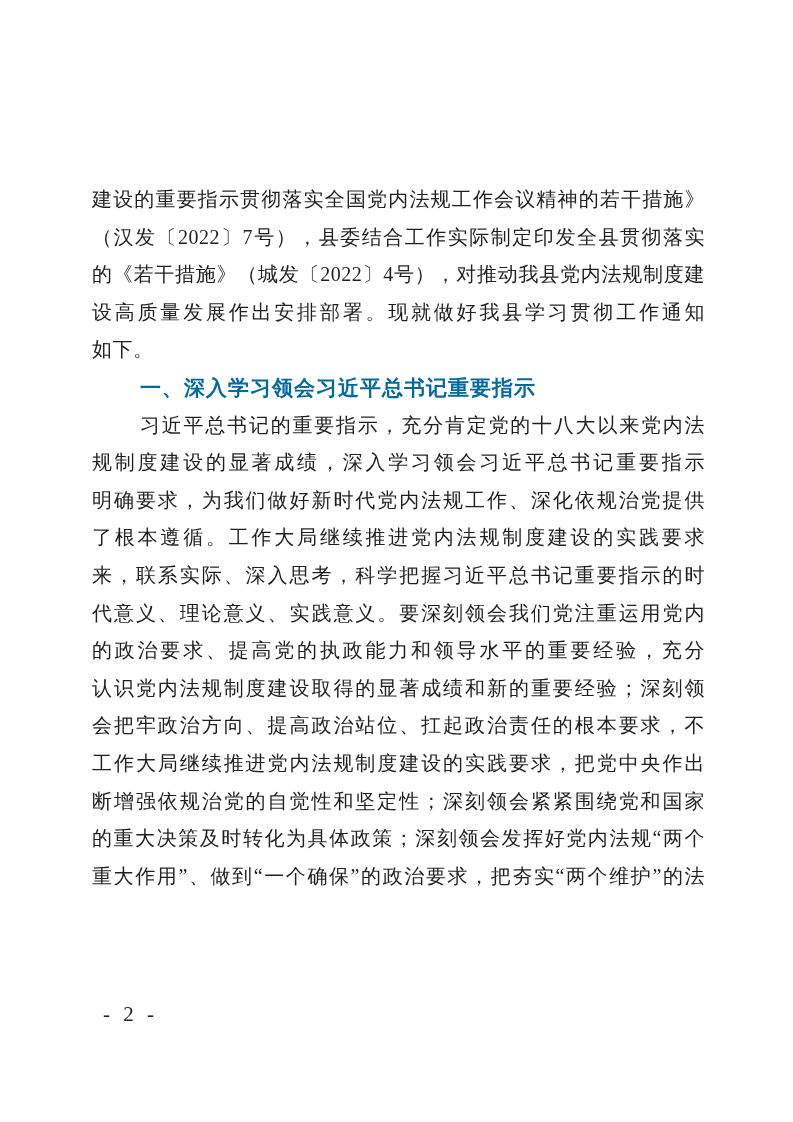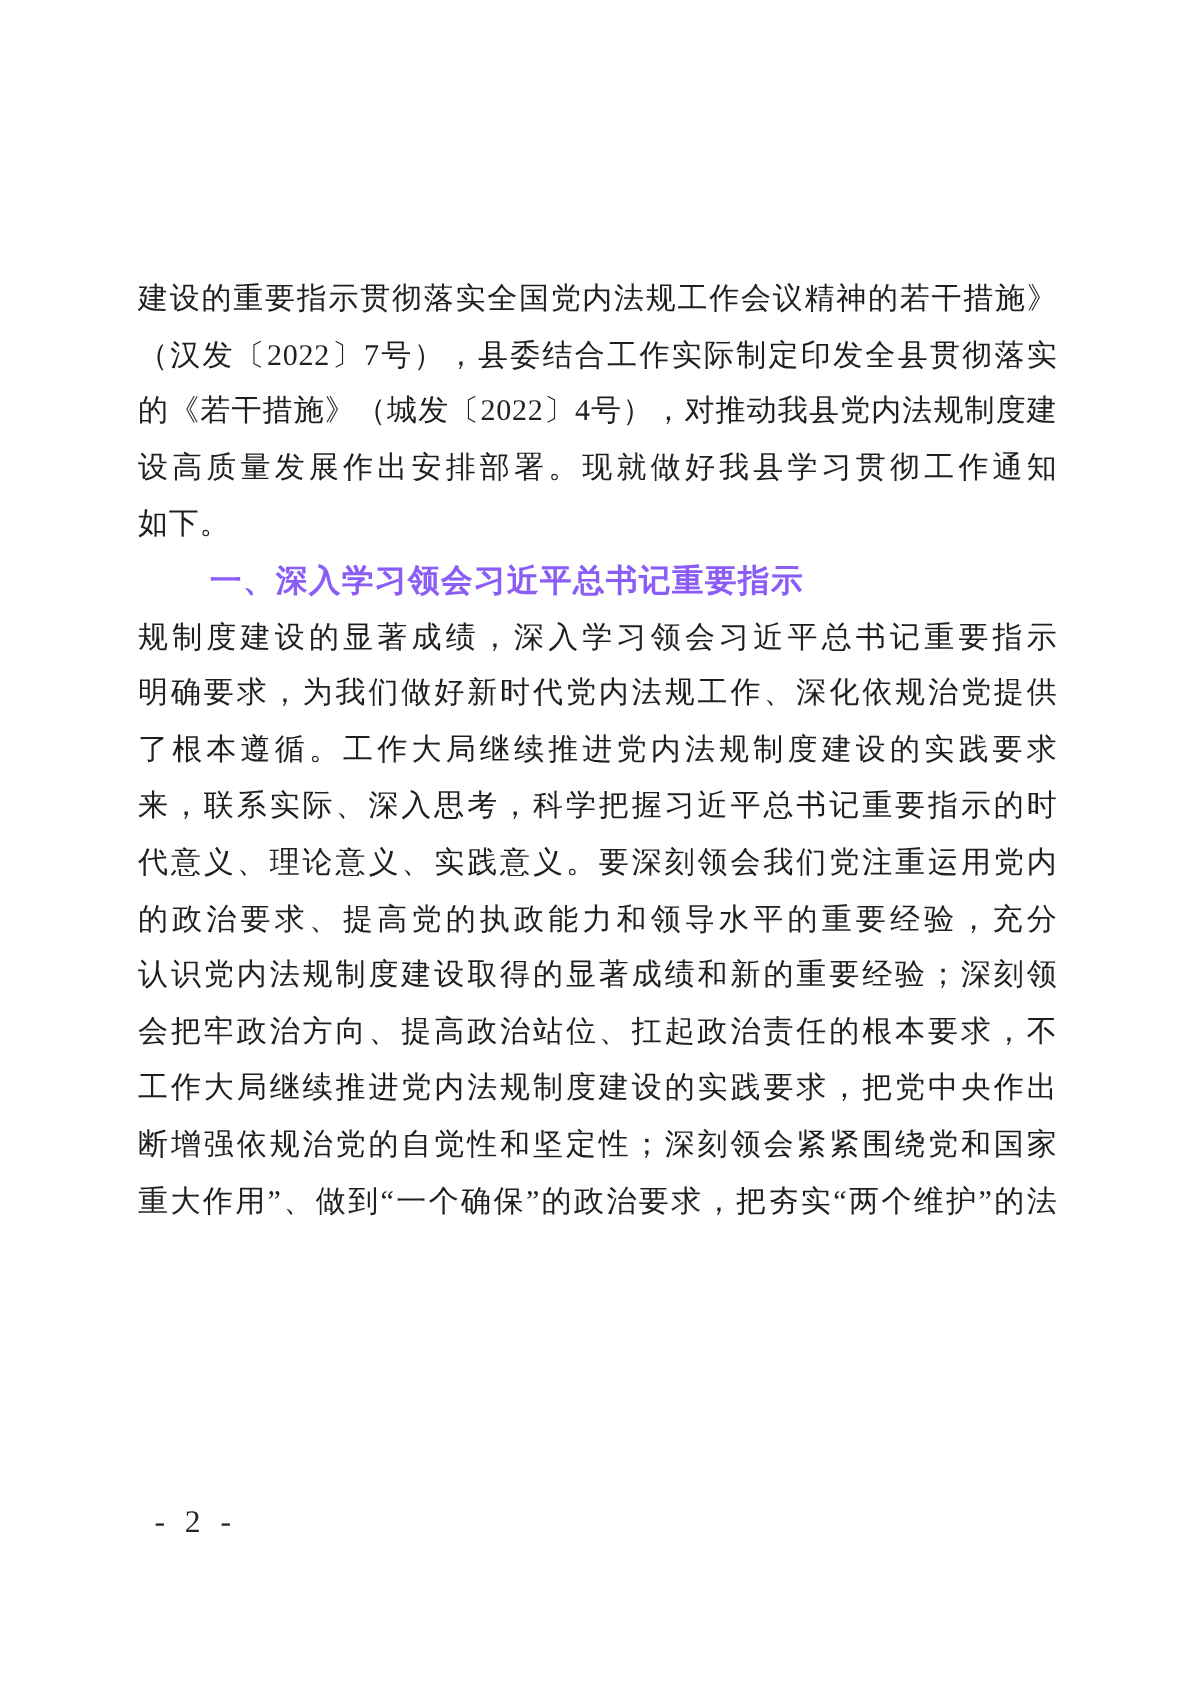--- a/index.html
+++ b/index.html
@@ -32,21 +32,21 @@
   .noj {
     text-align: right;
     text-align-last: left;
   }
   .ind {
     text-indent: 48px;
   }
   .head {
     font-weight: 700;
     font-size: 21px;
-    color: #8b5cf6;
+    color: #0369a1;
     font-family: "Liberation Sans", "DejaVu Sans", sans-serif;
     letter-spacing: 1px;
   }
   .pagenum {
     position: absolute;
     left: 103px;
     top: 1000px;
     font-size: 21px;
     line-height: 28px;
     color: #242424;
@@ -57,26 +57,28 @@
 </head>
 <body>
 
 <div class="doc">
   <div class="line">建设的重要指示贯彻落实全国党内法规工作会议精神的若干措施》</div>
   <div class="line">（汉发〔2022〕7号），县委结合工作实际制定印发全县贯彻落实</div>
   <div class="line">的《若干措施》（城发〔2022〕4号），对推动我县党内法规制度建</div>
   <div class="line">设高质量发展作出安排部署。现就做好我县学习贯彻工作通知</div>
   <div class="line noj">如下。</div>
   <div class="line noj ind head">一、深入学习领会习近平总书记重要指示</div>
+  <div class="line ind">习近平总书记的重要指示，充分肯定党的十八大以来党内法</div>
   <div class="line">规制度建设的显著成绩，深入学习领会习近平总书记重要指示</div>
   <div class="line">明确要求，为我们做好新时代党内法规工作、深化依规治党提供</div>
   <div class="line">了根本遵循。工作大局继续推进党内法规制度建设的实践要求</div>
   <div class="line">来，联系实际、深入思考，科学把握习近平总书记重要指示的时</div>
   <div class="line">代意义、理论意义、实践意义。要深刻领会我们党注重运用党内</div>
   <div class="line">的政治要求、提高党的执政能力和领导水平的重要经验，充分</div>
   <div class="line">认识党内法规制度建设取得的显著成绩和新的重要经验；深刻领</div>
   <div class="line">会把牢政治方向、提高政治站位、扛起政治责任的根本要求，不</div>
   <div class="line">工作大局继续推进党内法规制度建设的实践要求，把党中央作出</div>
   <div class="line">断增强依规治党的自觉性和坚定性；深刻领会紧紧围绕党和国家</div>
+  <div class="line">的重大决策及时转化为具体政策；深刻领会发挥好党内法规“两个</div>
   <div class="line">重大作用”、做到“一个确保”的政治要求，把夯实“两个维护”的法</div>
 </div>
 
 <div class="pagenum">- 2 -</div>
 
 </body></html>

